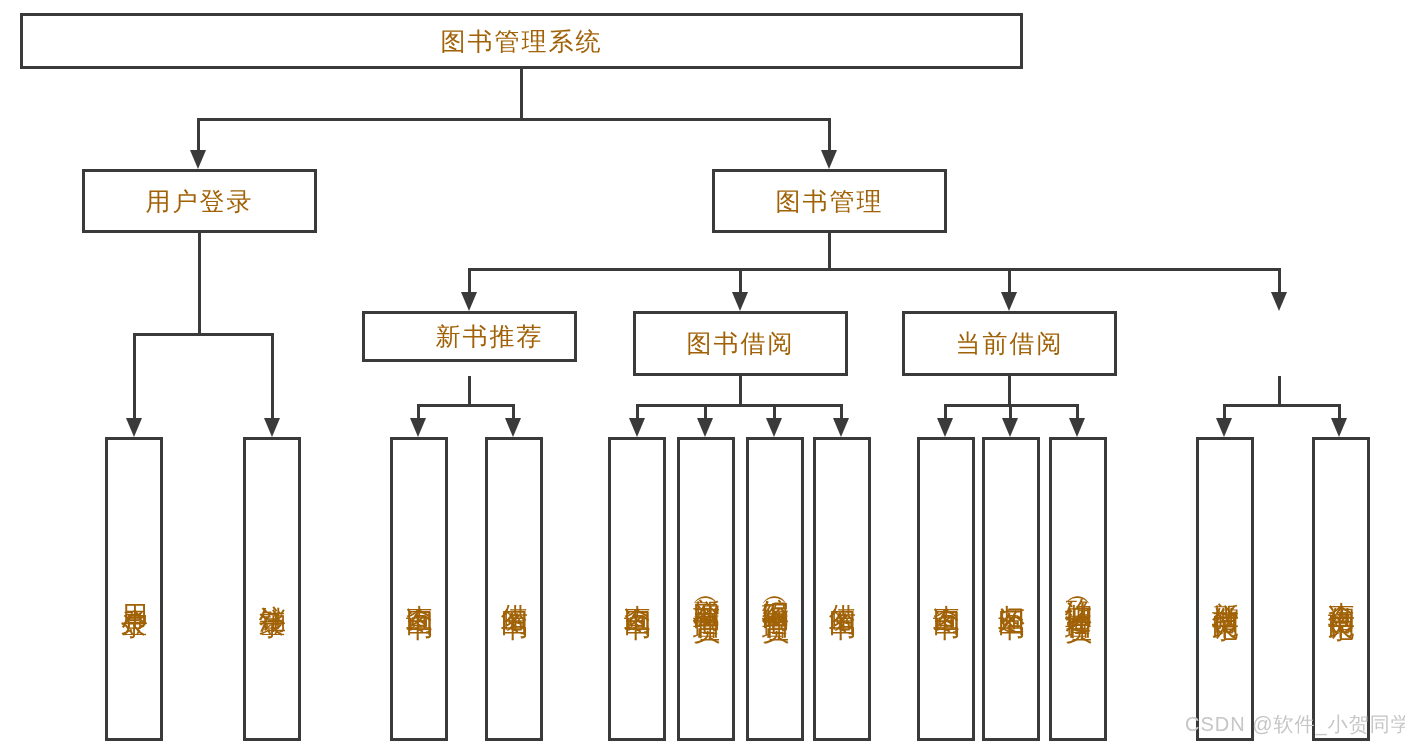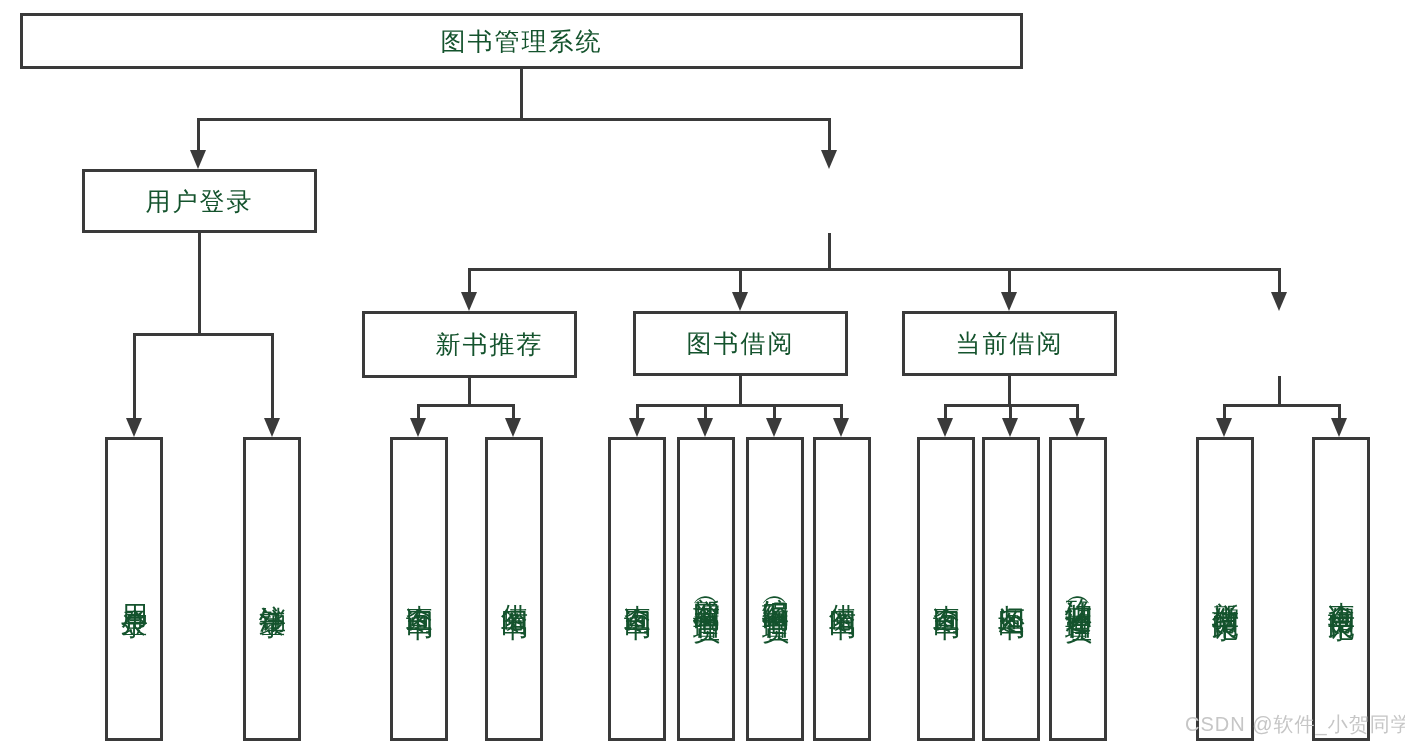--- a/index.html
+++ b/index.html
@@ -12,21 +12,21 @@
     width: 1405px;
     height: 747px;
     background: #ffffff;
     overflow: hidden;
   }
   .node {
     position: absolute;
     box-sizing: border-box;
     border: 3px solid #3a3a3a;
     background: #ffffff;
-    color: #14532d;
+    color: #a16207;
     display: flex;
     align-items: center;
     justify-content: center;
     font-size: 25px;
     letter-spacing: 2px;
     text-align: center;
     z-index: 2;
   }
   .vnode {
     writing-mode: vertical-rl;
@@ -74,40 +74,41 @@
   <div class="node" style="left:20px; top:13px; width:1003px; height:56px;">图书管理系统</div>
 
   <div class="v" style="left:520px; top:69px; height:51px;"></div>
   <div class="h" style="left:197px; top:118px; width:634px;"></div>
   <div class="v" style="left:197px; top:118px; height:34px;"></div>
   <div class="v" style="left:828px; top:118px; height:34px;"></div>
   <div class="arrow" style="left:190px; top:150px;"></div>
   <div class="arrow" style="left:821px; top:150px;"></div>
 
   <div class="node" style="left:82px; top:169px; width:235px; height:64px;">用户登录</div>
+  <div class="node" style="left:712px; top:169px; width:235px; height:64px;">图书管理</div>
 
   <div class="v" style="left:198px; top:233px; height:102px;"></div>
   <div class="h" style="left:133px; top:333px; width:141px;"></div>
   <div class="v" style="left:133px; top:333px; height:86px;"></div>
   <div class="v" style="left:271px; top:333px; height:86px;"></div>
   <div class="arrow" style="left:126px; top:418px;"></div>
   <div class="arrow" style="left:264px; top:418px;"></div>
 
   <div class="v" style="left:828px; top:233px; height:37px;"></div>
   <div class="h" style="left:468px; top:268px; width:813px;"></div>
   <div class="v" style="left:468px; top:268px; height:25px;"></div>
   <div class="v" style="left:739px; top:268px; height:25px;"></div>
   <div class="v" style="left:1008px; top:268px; height:25px;"></div>
   <div class="v" style="left:1278px; top:268px; height:25px;"></div>
   <div class="arrow" style="left:461px; top:292px;"></div>
   <div class="arrow" style="left:732px; top:292px;"></div>
   <div class="arrow" style="left:1001px; top:292px;"></div>
   <div class="arrow" style="left:1271px; top:292px;"></div>
 
-  <div class="node" style="left:362px; top:311px; width:215px; height:67px;padding-left:40px;">新书推荐</div>
+  <div class="node" style="left:362px; top:311px; width:215px; height:51px;padding-left:40px;">新书推荐</div>
   <div class="node" style="left:902px; top:311px; width:215px; height:65px;">当前借阅</div>
   <div class="node" style="left:633px; top:311px; width:215px; height:65px;">图书借阅</div>
 
   <div class="v" style="left:468px; top:376px; height:31px;"></div>
   <div class="h" style="left:417px; top:404px; width:98px;"></div>
   <div class="v" style="left:417px; top:404px; height:16px;"></div>
   <div class="v" style="left:512px; top:404px; height:16px;"></div>
   <div class="arrow" style="left:410px; top:418px;"></div>
   <div class="arrow" style="left:505px; top:418px;"></div>
 

